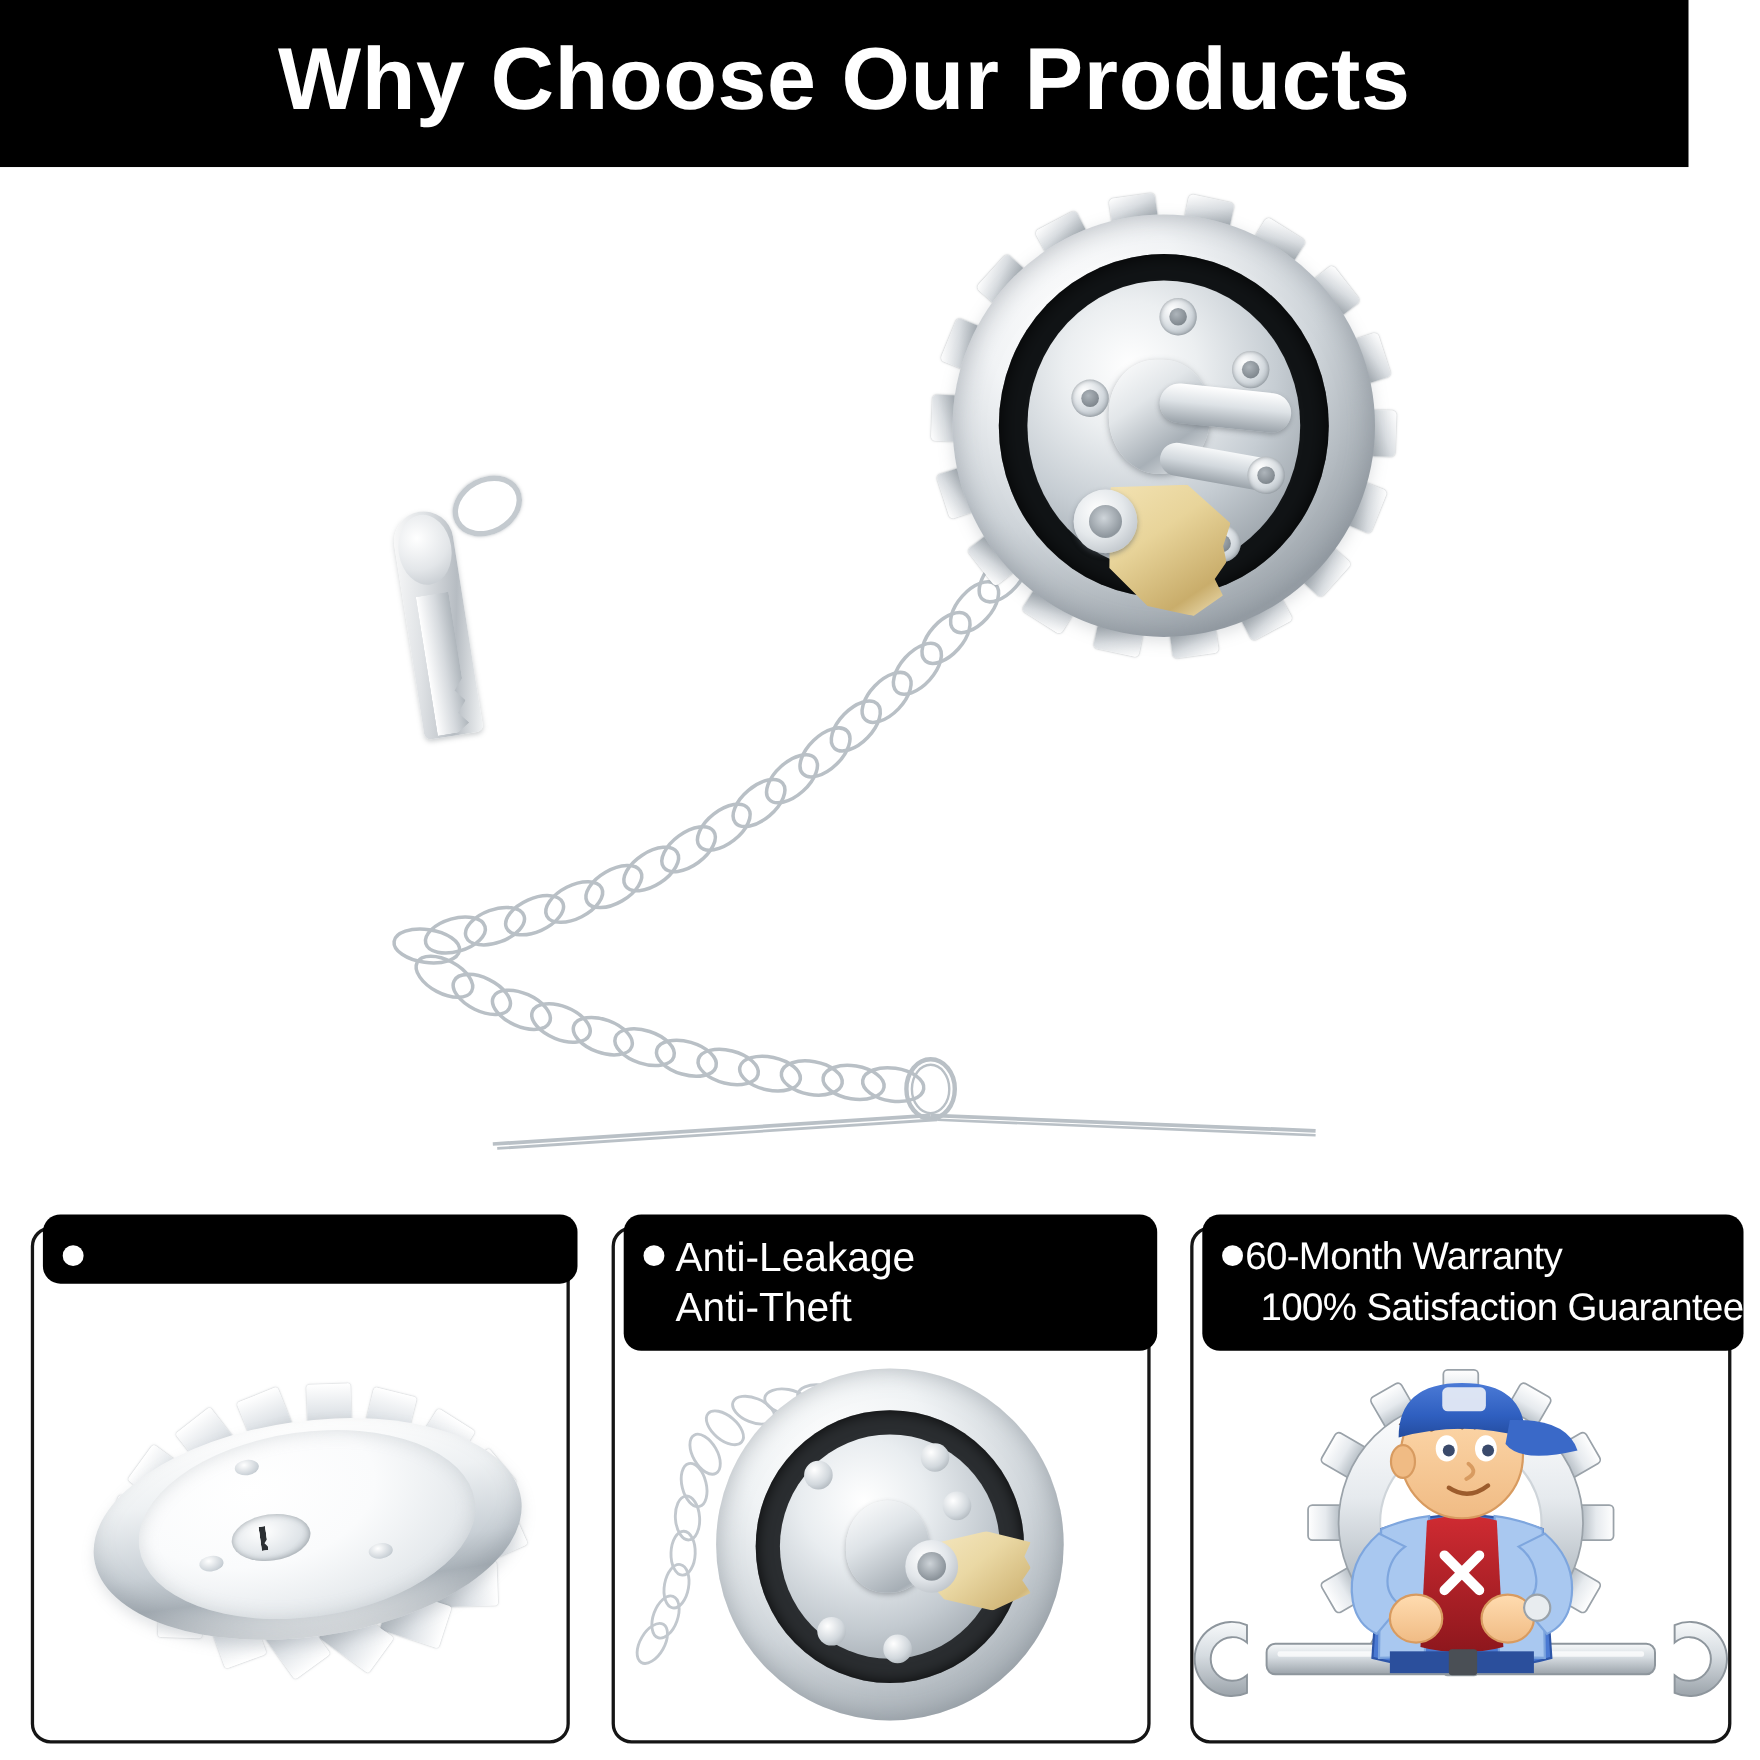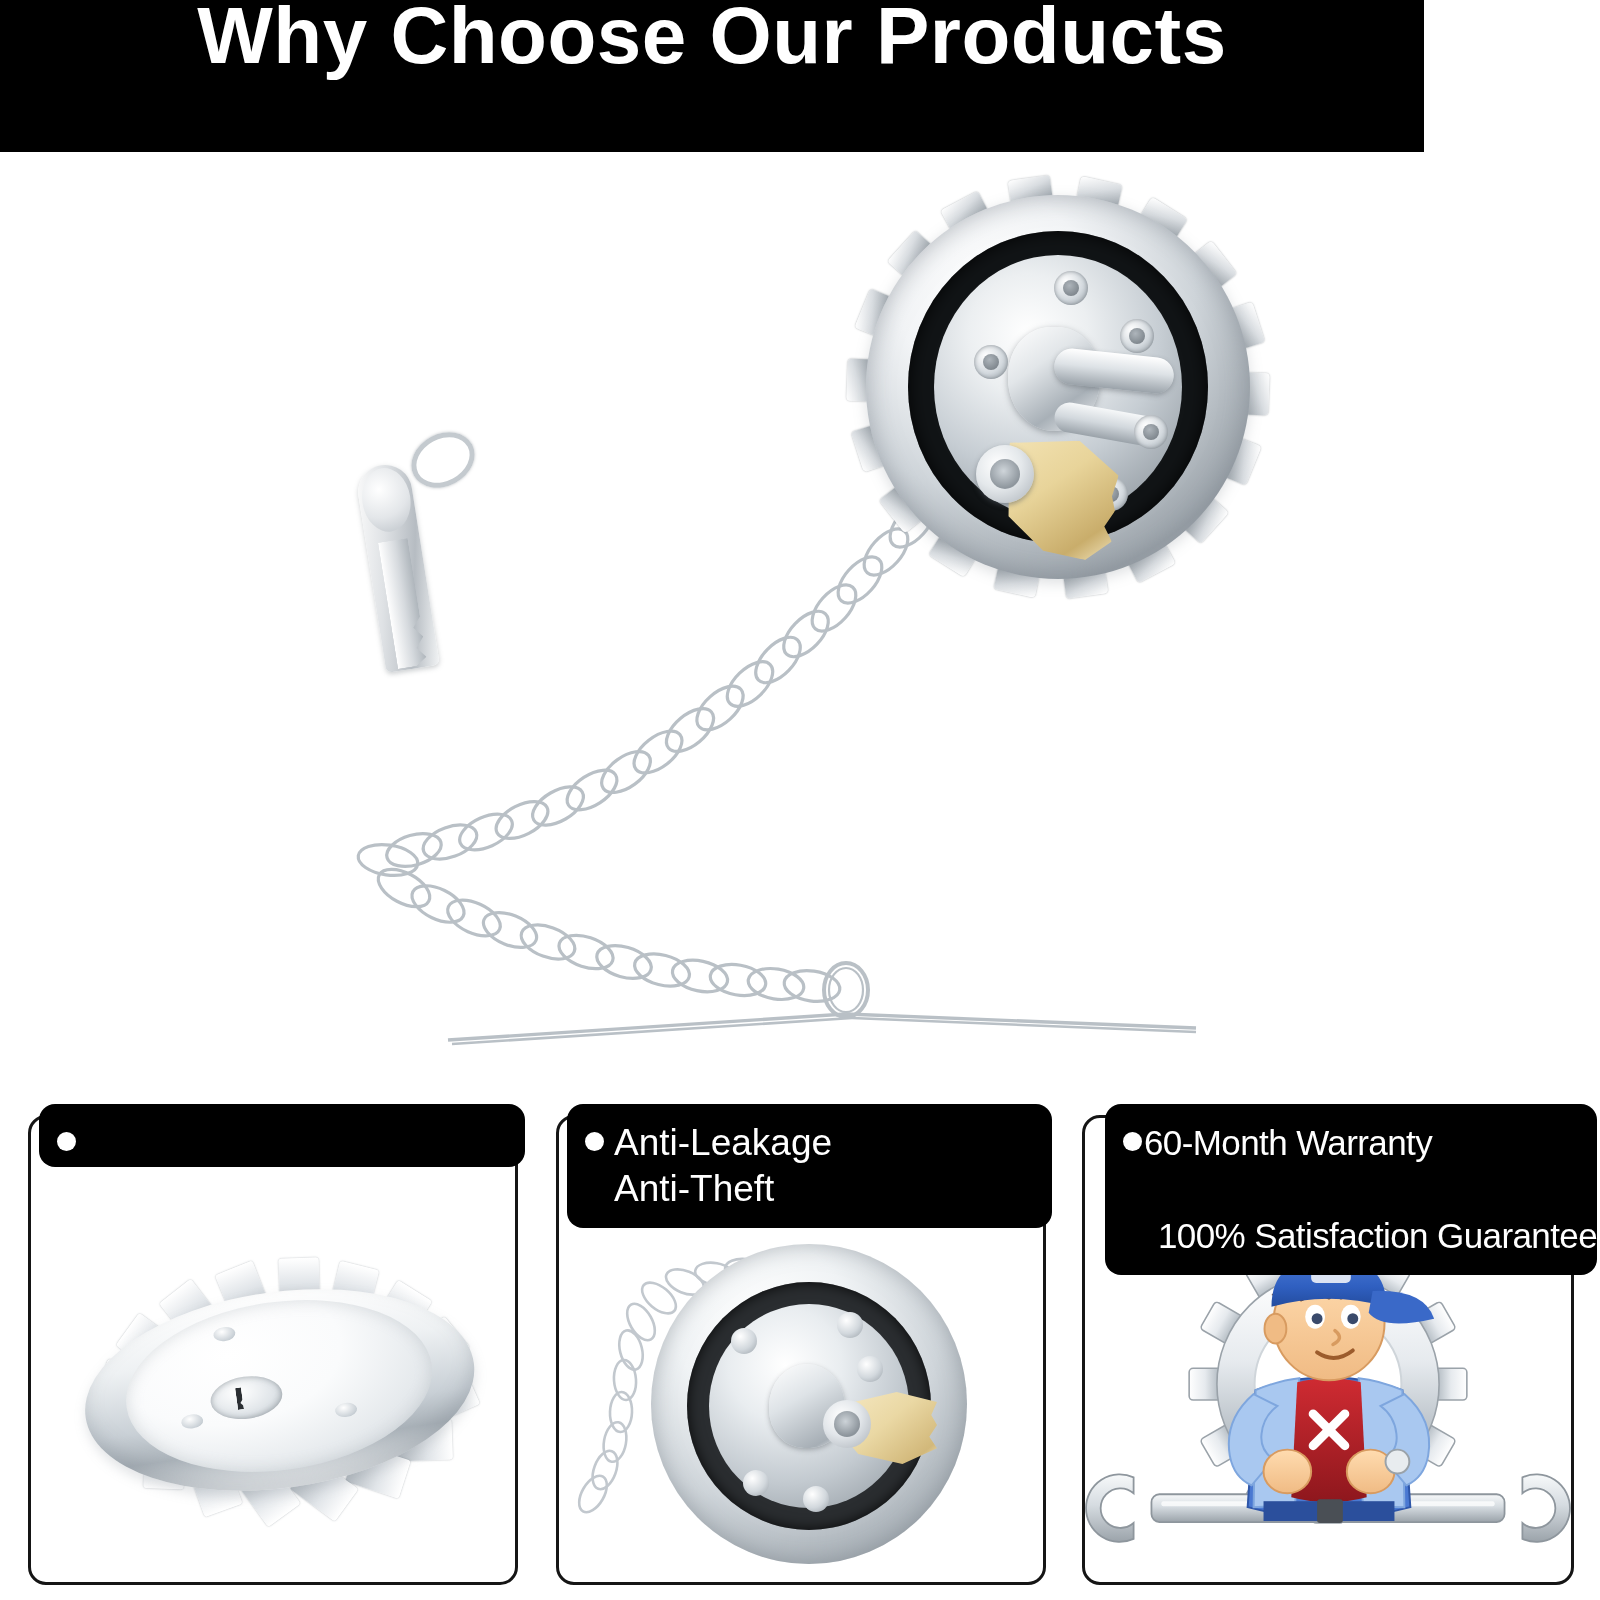--- a/index.html
+++ b/index.html
@@ -13,25 +13,25 @@
     position: relative;
     overflow: hidden;
     font-family: "Liberation Sans", sans-serif;
   }
 
   
   .header-banner {
     position: absolute;
     left: 0;
     top: 0;
-    width: 1424px;
+    width: 1535px;
     height: 152px;
     background: #000000;
     display: flex;
-    align-items: flex-start;
+    align-items: center;
     justify-content: center;
   }
   .header-title {
     color: #ffffff;
     font-family: "Liberation Sans", sans-serif;
     font-weight: bold;
     font-size: 80px;
     letter-spacing: 0.5px;
     line-height: 1;
     white-space: nowrap;
@@ -226,21 +226,21 @@
     border-radius: 16px;
     color: #ffffff;
     padding: 16px 14px 16px 18px;
     box-sizing: border-box;
     display: flex;
     align-items: flex-start;
     z-index: 5;
   }
   .label-1 { left: 8px;  width: 486px; }
   .label-2 { left: 8px;  width: 485px; }
-  .label-3 { left: 20px;  width: 492px; }
+  .label-3 { left: 8px;  width: 492px; }
 
   .bullet {
     width: 19px;
     height: 19px;
     border-radius: 50%;
     background: #ffffff;
     flex: 0 0 auto;
     margin-top: 12px;
     margin-right: 10px;
   }
@@ -248,21 +248,21 @@
 
   .label-lines { display: flex; flex-direction: column; }
   .label-lines span {
     font-family: "Liberation Sans", sans-serif;
     font-size: 37px;
     line-height: 46px;
     white-space: nowrap;
     color: #ffffff;
   }
   .label-3 .label-lines span { font-size: 35px; letter-spacing: -0.6px; }
-  .label-3 .label-lines span.line-2 { padding-left: 14px; margin-top: 47px; }
+  .label-3 .label-lines span.line-2 { padding-left: 14px; }
 
   .card-media {
     position: absolute;
     left: 0; top: 108px;
     width: 100%;
     height: 358px;
     overflow: hidden;
   }
 
   

